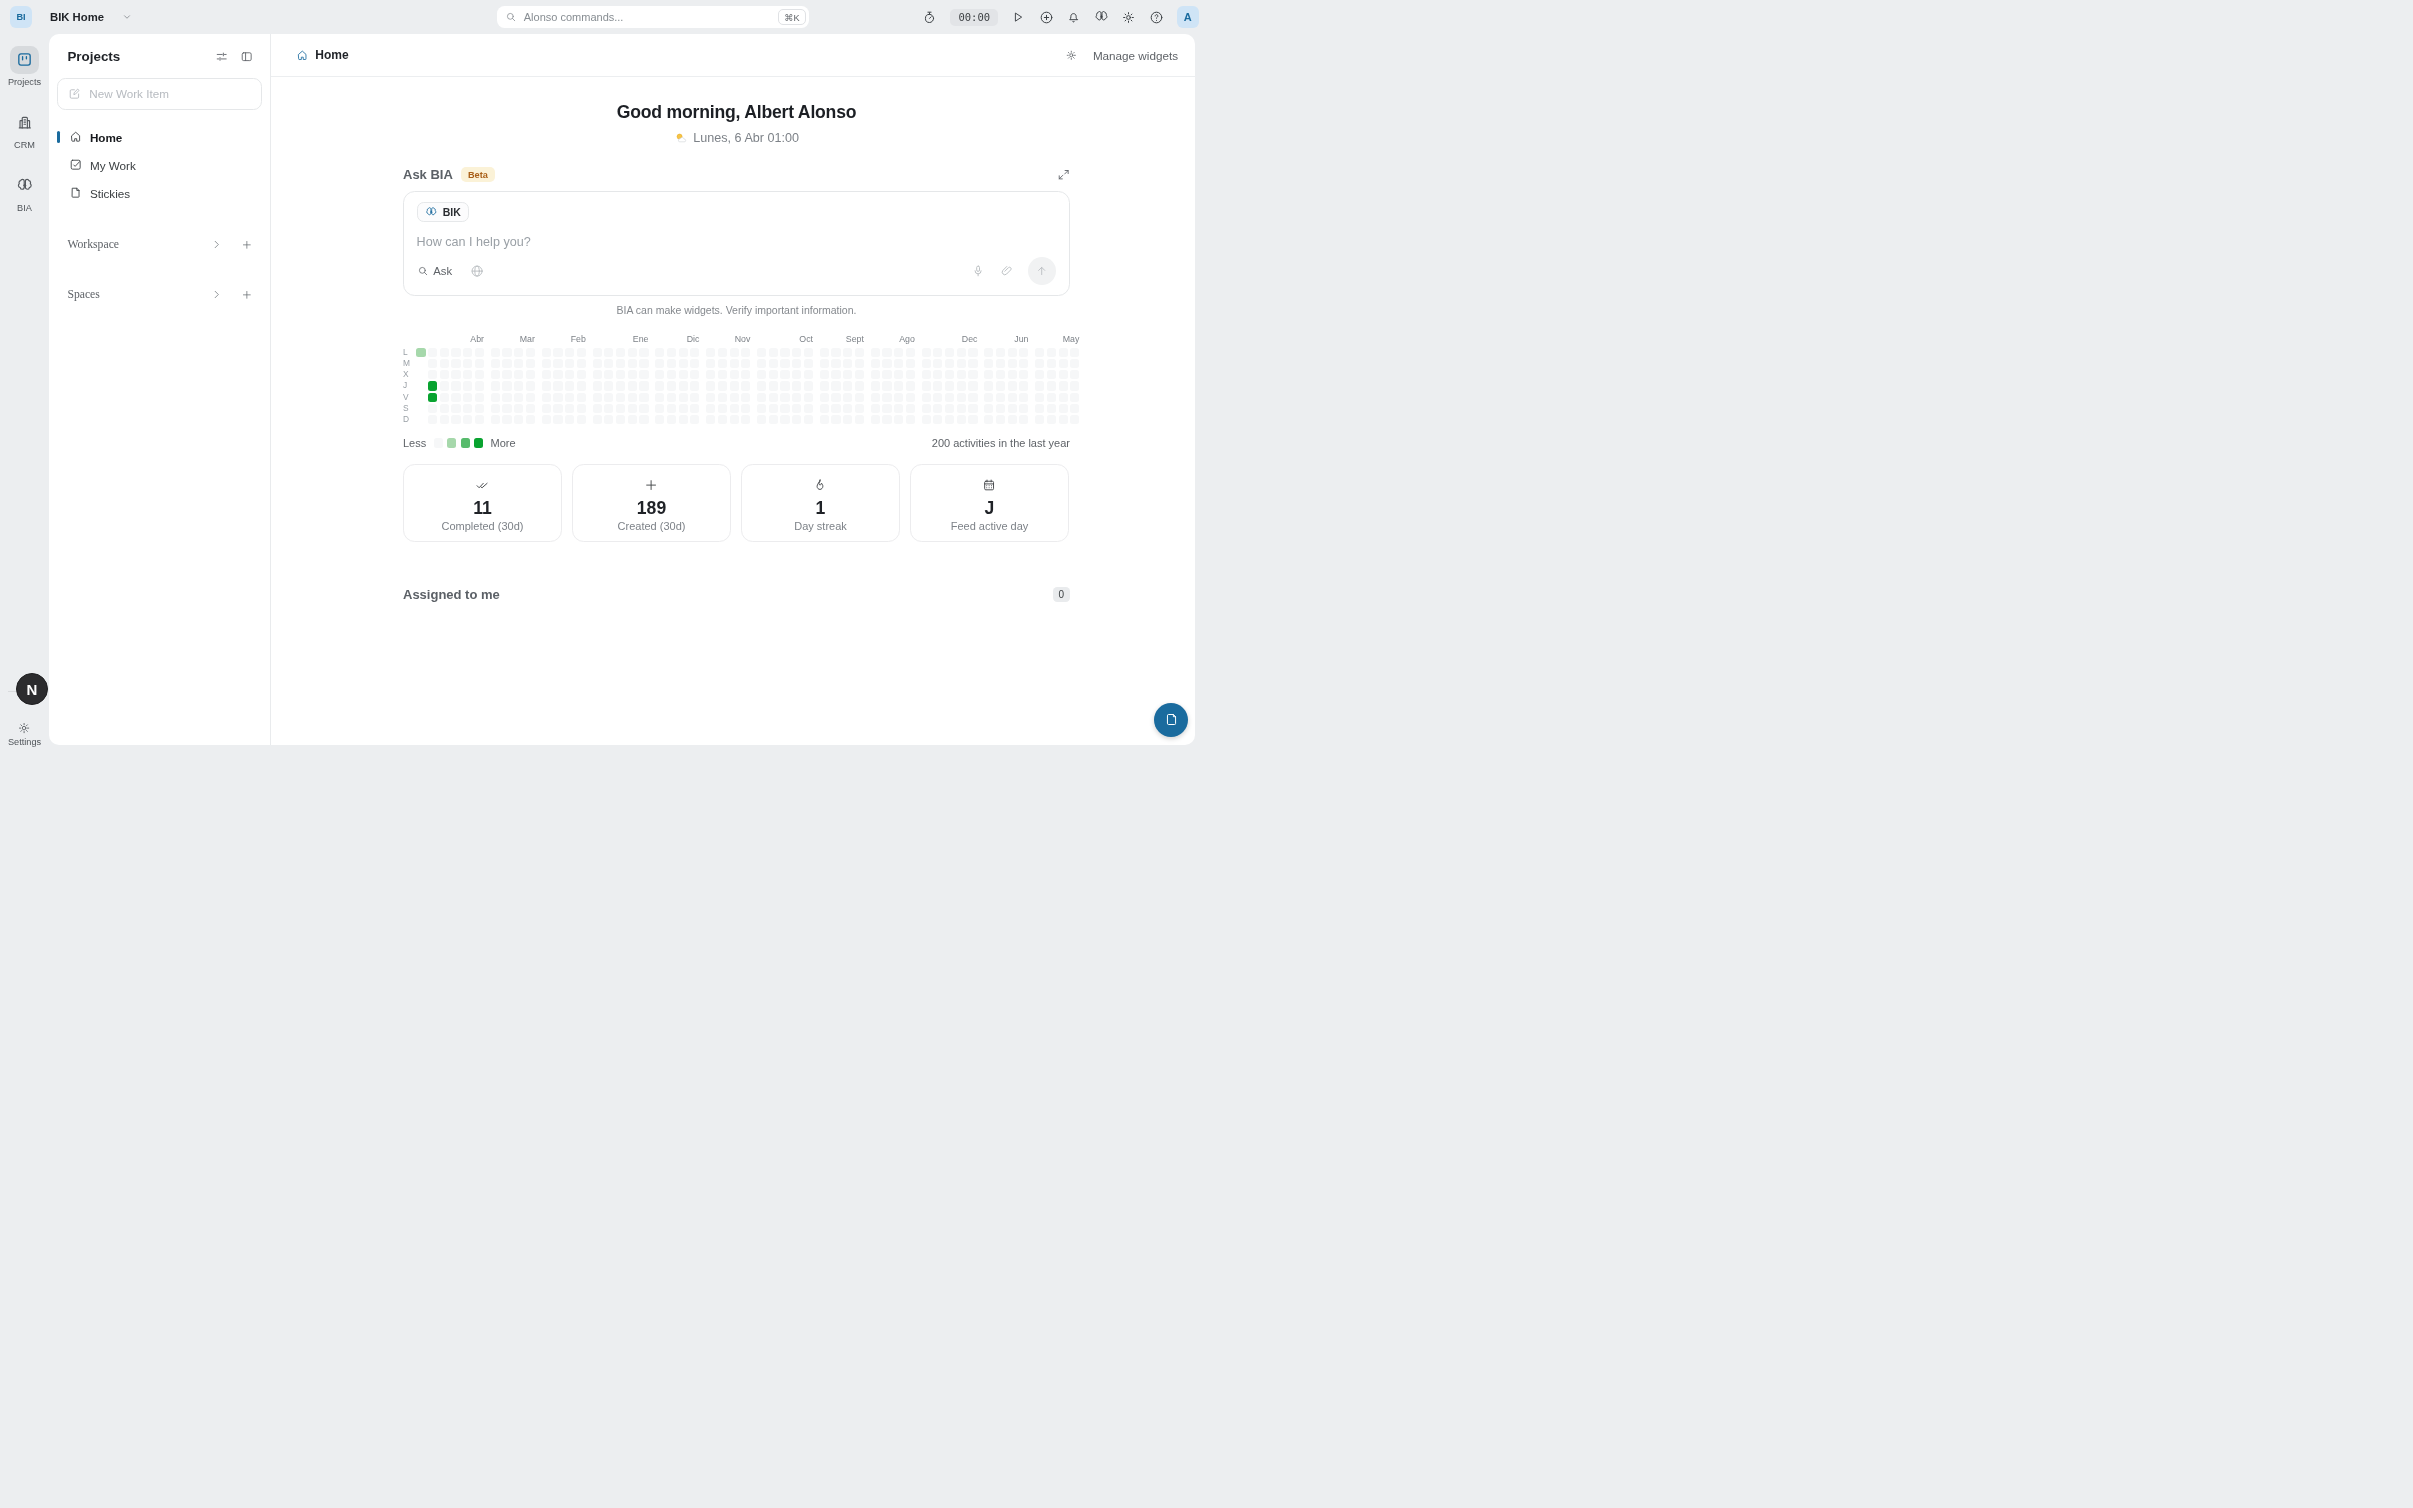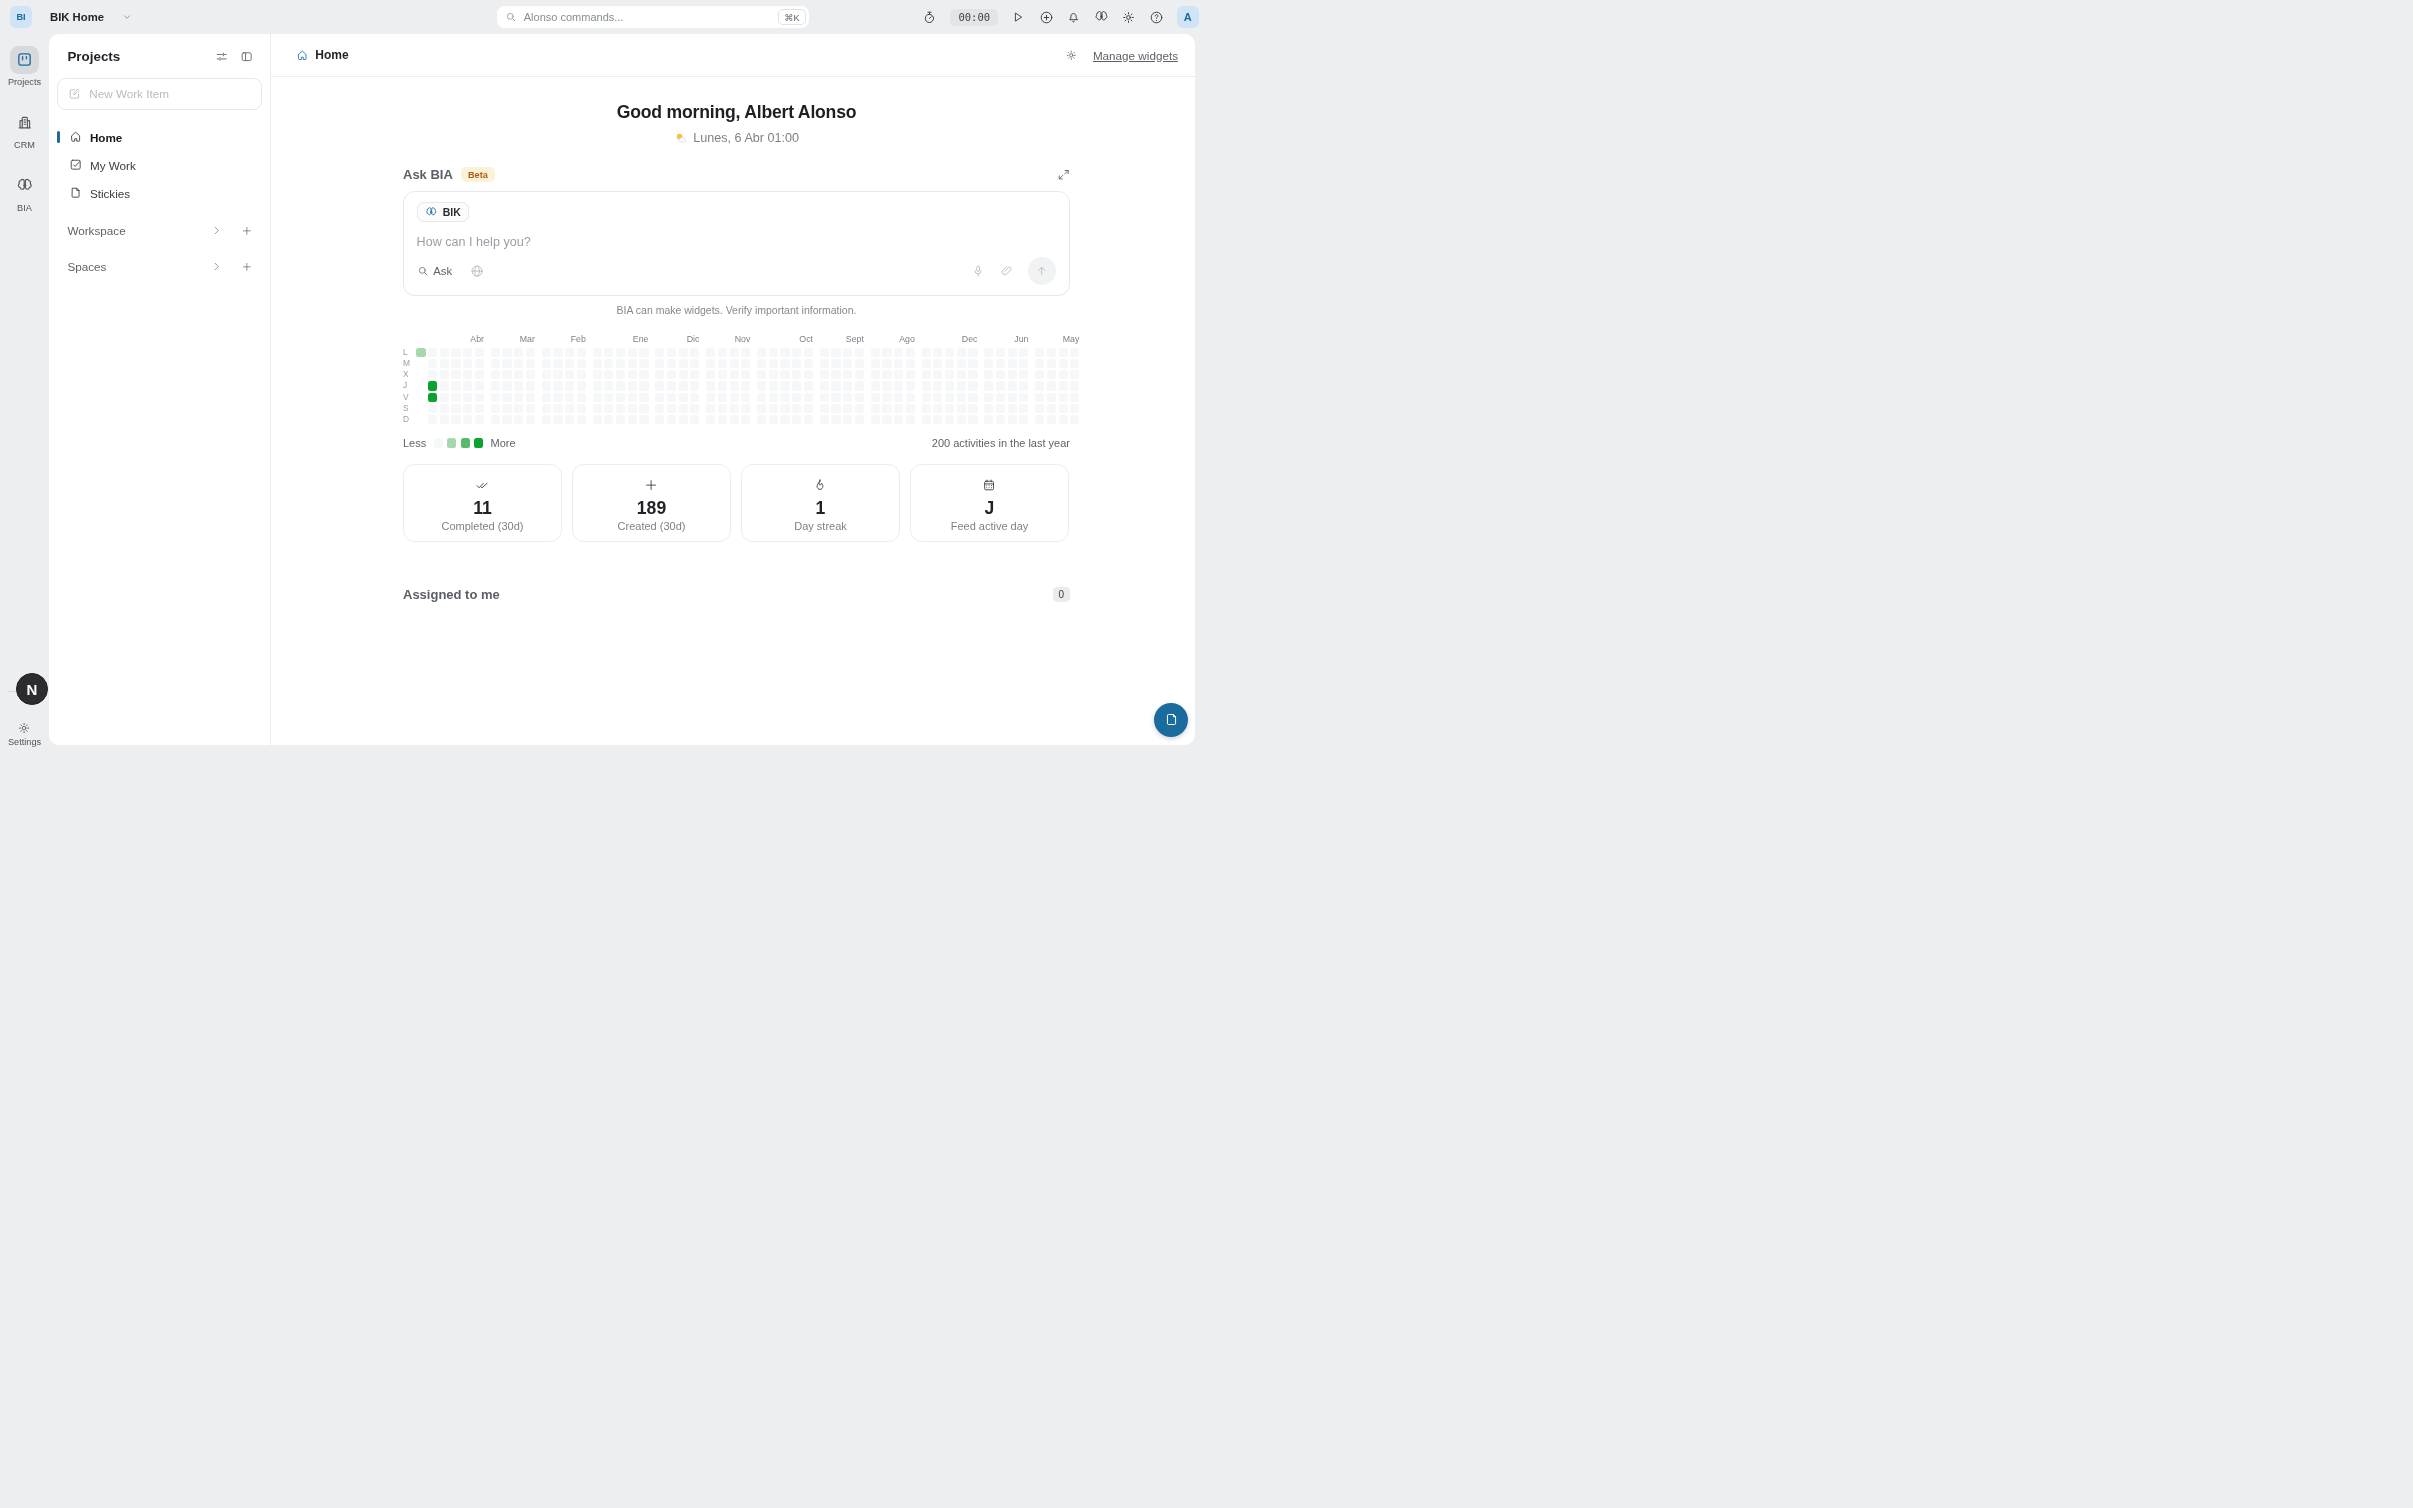--- a/index.html
+++ b/index.html
@@ -47,32 +47,32 @@
   .sb-head { display:flex; align-items:center; padding:0 17px 0 18.4px; height:22px; }
   .sb-title { font-size:13.4px; font-weight:700; color:#1f2227; flex:1; }
   .sb-head-icons { display:flex; gap:11.7px; color:#5f6368; }
   .sb-input { margin:10px 8.4px 0; height:32px; border:0.8px solid #e5e7e9; border-radius:8.4px; display:flex; align-items:center; padding:0 10px; color:#b7bbc0; cursor:text; }
   .sb-input span { font-size:11.7px; margin-left:7.5px; }
   .sb-list { margin-top:13.4px; }
   .sb-item { position:relative; height:28px; display:flex; align-items:center; padding-left:20px; cursor:pointer; color:#3c4043; }
   .sb-item .lbl { margin-left:7.5px; font-size:11.7px; }
   .sb-item.active .lbl { color:#17191d; font-weight:600; }
   .sb-item.active::before { content:""; position:absolute; left:8.4px; top:7.5px; width:2.5px; height:12.6px; border-radius:1.7px; background:var(--accent); }
-  .sb-section { height:25px; display:flex; align-items:center; padding:0 17px 0 18.4px; margin-top:11px; color:#5f6368; }
+  .sb-section { height:25px; display:flex; align-items:center; padding:0 17px 0 18.4px; margin-top:25px; color:#5f6368;font-family:Liberation Serif, serif; }
   .sb-section:first-of-type { margin-top:23.5px; }
   .sb-section .s-lbl { font-size:11.7px; flex:1; }
   .sb-section .s-icons { display:flex; gap:19px; color:#6b7075; }
   .sb-section .s-icons .tb-btn { width:11.7px; height:11.7px; }
 
   
   .main { flex:1; position:relative; }
   .main-header { position:absolute; top:0; left:0; right:0; height:43px; border-bottom:0.8px solid #eceef0; display:flex; align-items:center; padding:0 17px 0 25px; }
   .mh-title { display:flex; align-items:center; gap:6.7px; font-size:12px; font-weight:600; color:#1f2227; }
   .mh-title .ic { color:var(--accent); }
-  .manage { margin-left:auto; display:flex; align-items:center; gap:15px; color:#5f6368; font-size:11.7px; cursor:pointer;text-decoration:underline; }
+  .manage { margin-left:auto; display:flex; align-items:center; gap:15px; color:#5f6368; font-size:11.7px; cursor:pointer; }
 
   .content { position:absolute; top:43px; left:132px; width:667px; }
   .greet { text-align:center; margin-top:25px; font-size:17.6px; font-weight:700; color:#1c1f24; letter-spacing:-0.2px; }
   .date-row { margin-top:7.5px; display:flex; align-items:center; justify-content:center; gap:5.9px; color:#7d8288; font-size:12.6px; }
 
   .sec-head { margin-top:22.6px; display:flex; align-items:center; }
   .sec-title { font-size:13px; font-weight:700; color:#5b6066; }
   .beta { margin-left:8.4px; background:var(--beta-bg); color:var(--beta-text); font-size:9.2px; font-weight:700; padding:2.5px 6.7px; border-radius:5px; }
   .expand { margin-left:auto; color:#5f6368; cursor:pointer; }
 

